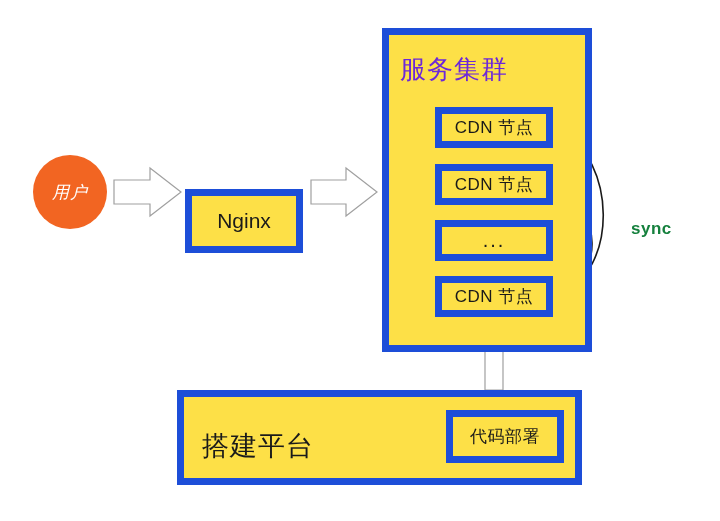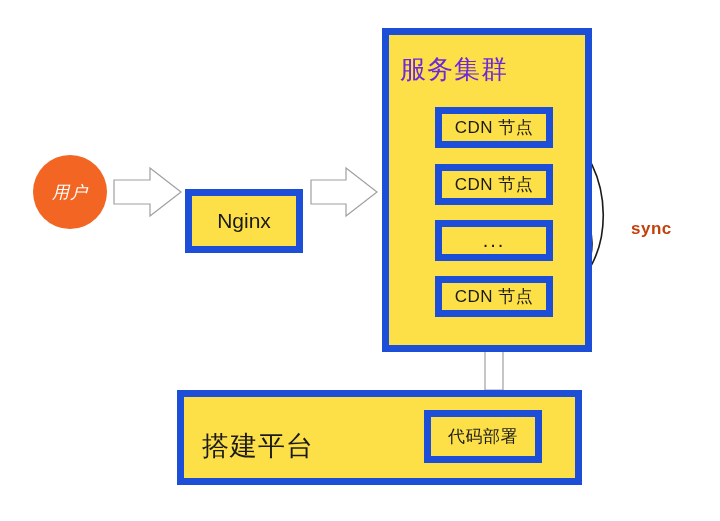--- a/index.html
+++ b/index.html
@@ -92,34 +92,34 @@
     display: block;
   }
   #platform-title {
     position: absolute;
     left: 202px;
     top: 428px;
     font-size: 27px;
     letter-spacing: 1px;
   }
   #deploy-box {
-    left: 424px;
+    left: 446px;
     top: 410px;
     width: 118px;
     height: 53px;
     font-size: 17px;
     letter-spacing: 0.5px;
   }
   #sync-label {
     position: absolute;
     left: 631px;
     top: 219px;
     font-size: 17px;
     font-weight: bold;
-    color: #c2410c;
+    color: #15803d;
     letter-spacing: 0.5px;
   }
   .svg-layer {
     position: absolute;
     left: 0;
     top: 0;
     width: 720px;
     height: 521px;
     pointer-events: none;
   }

